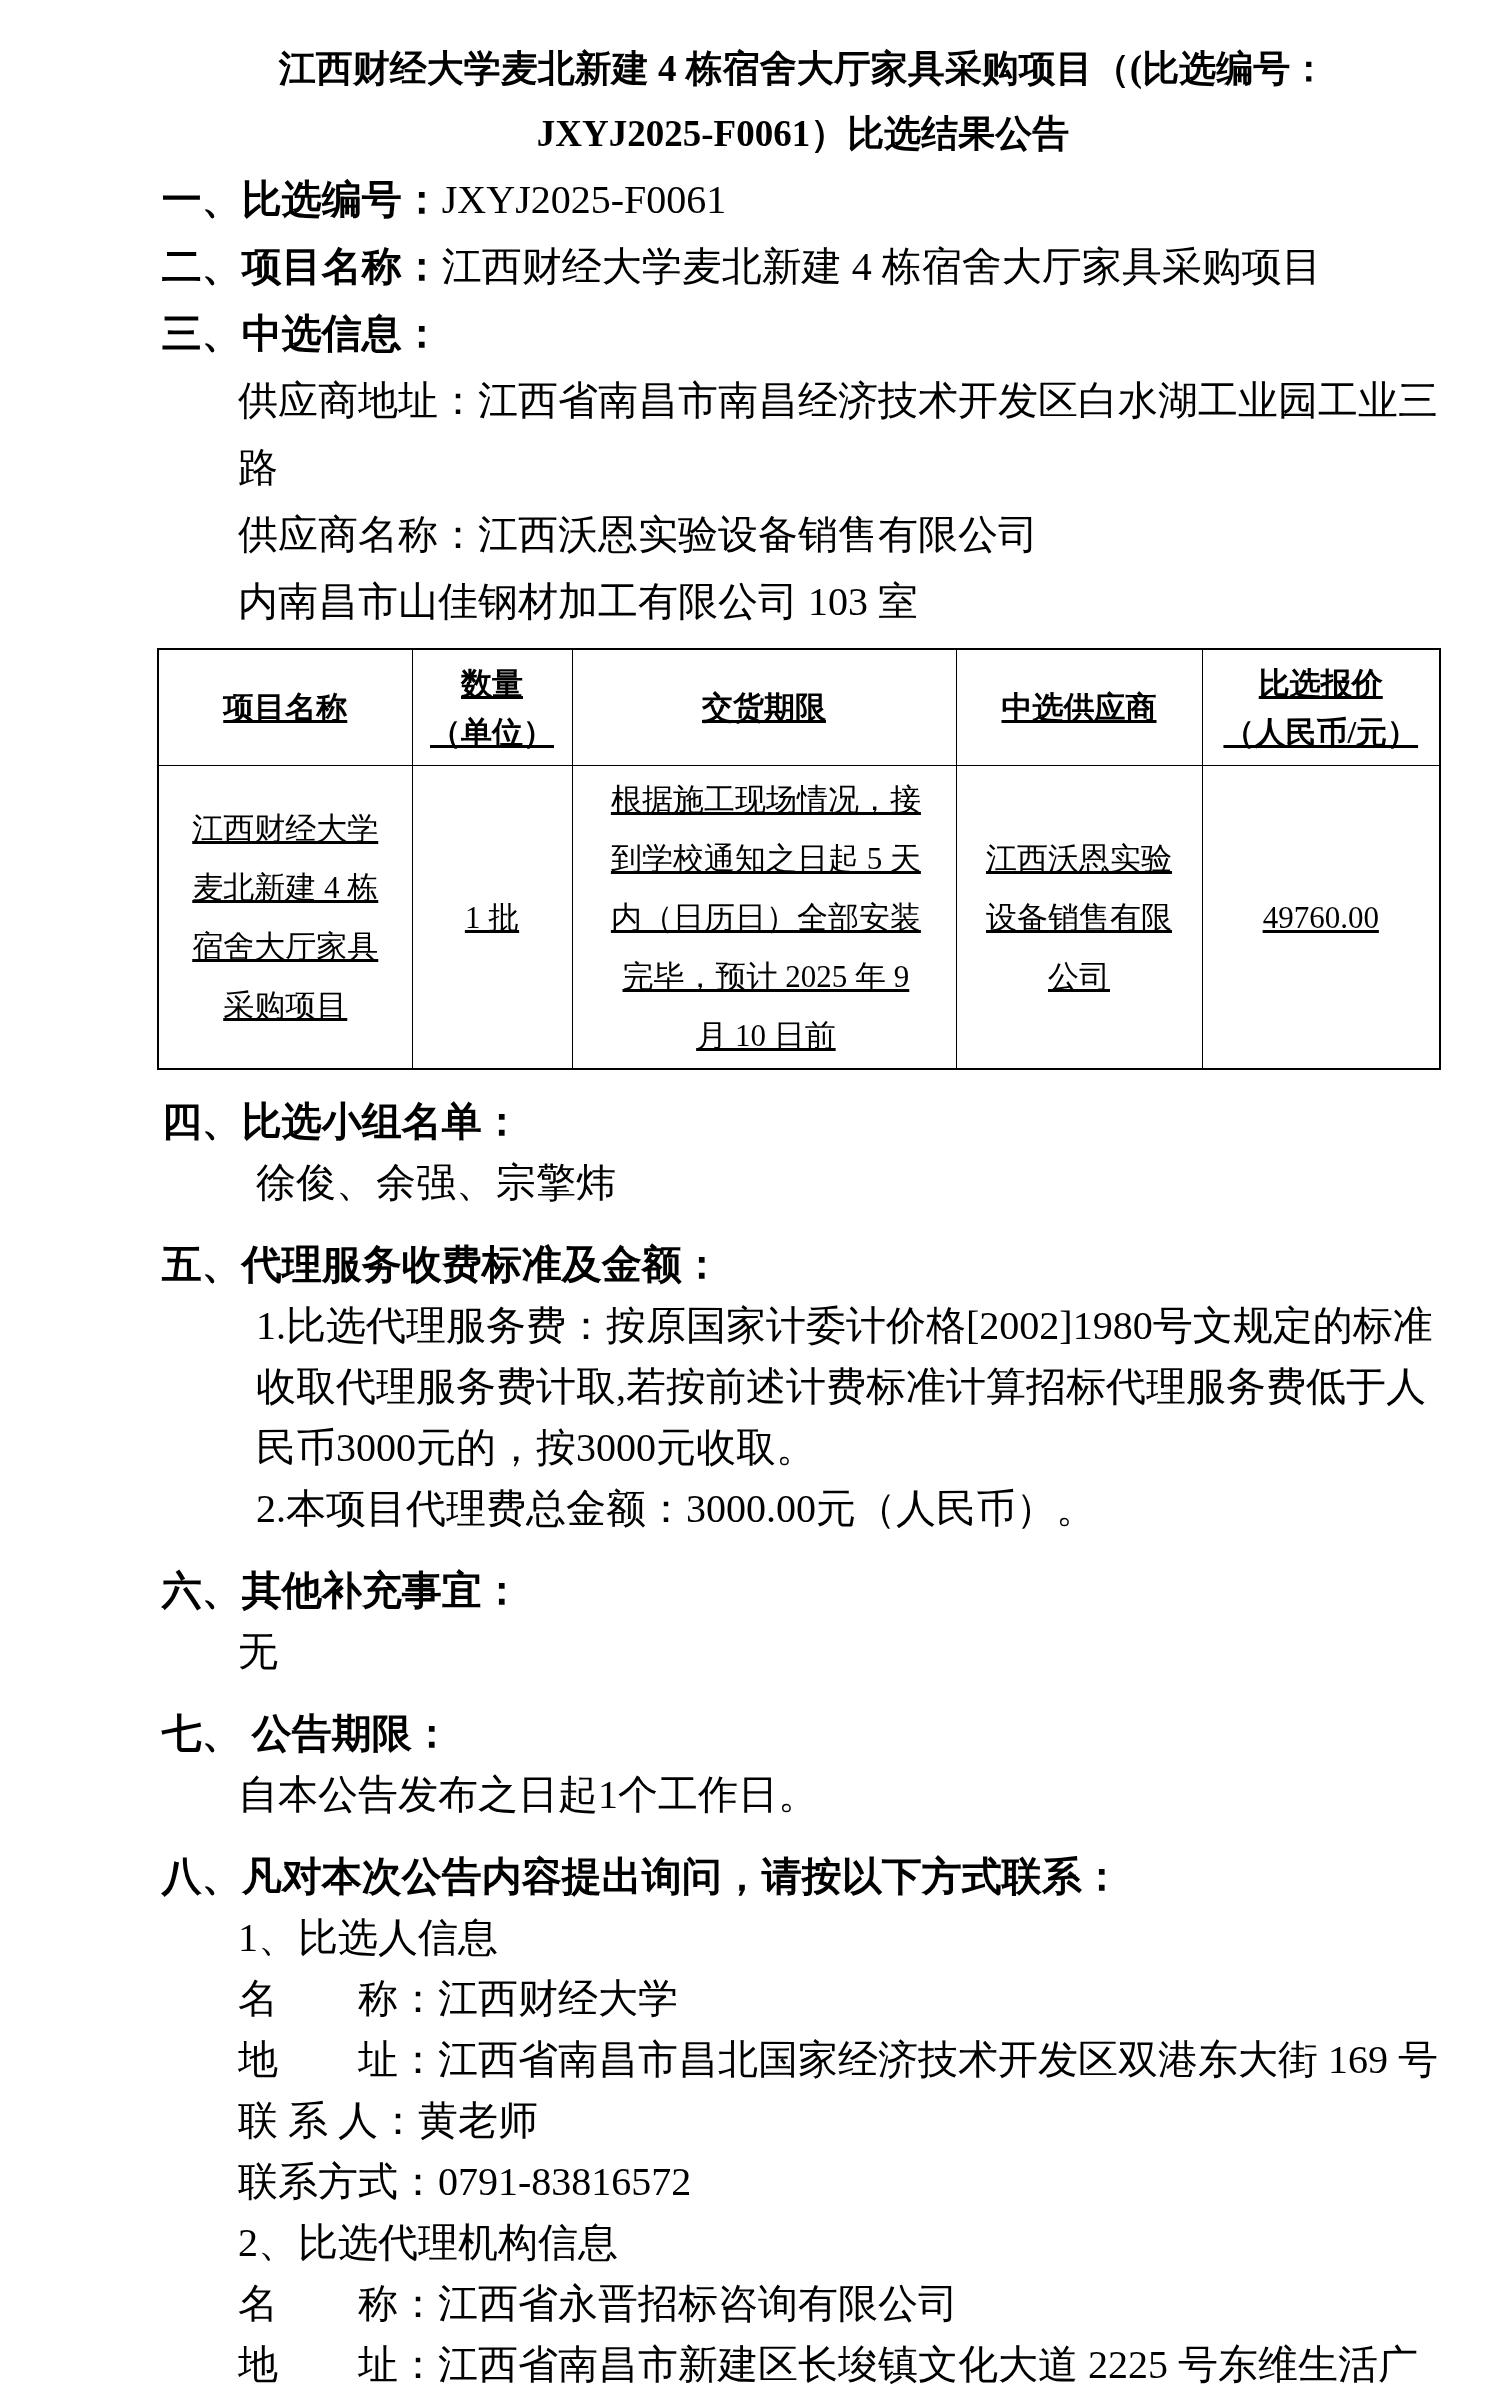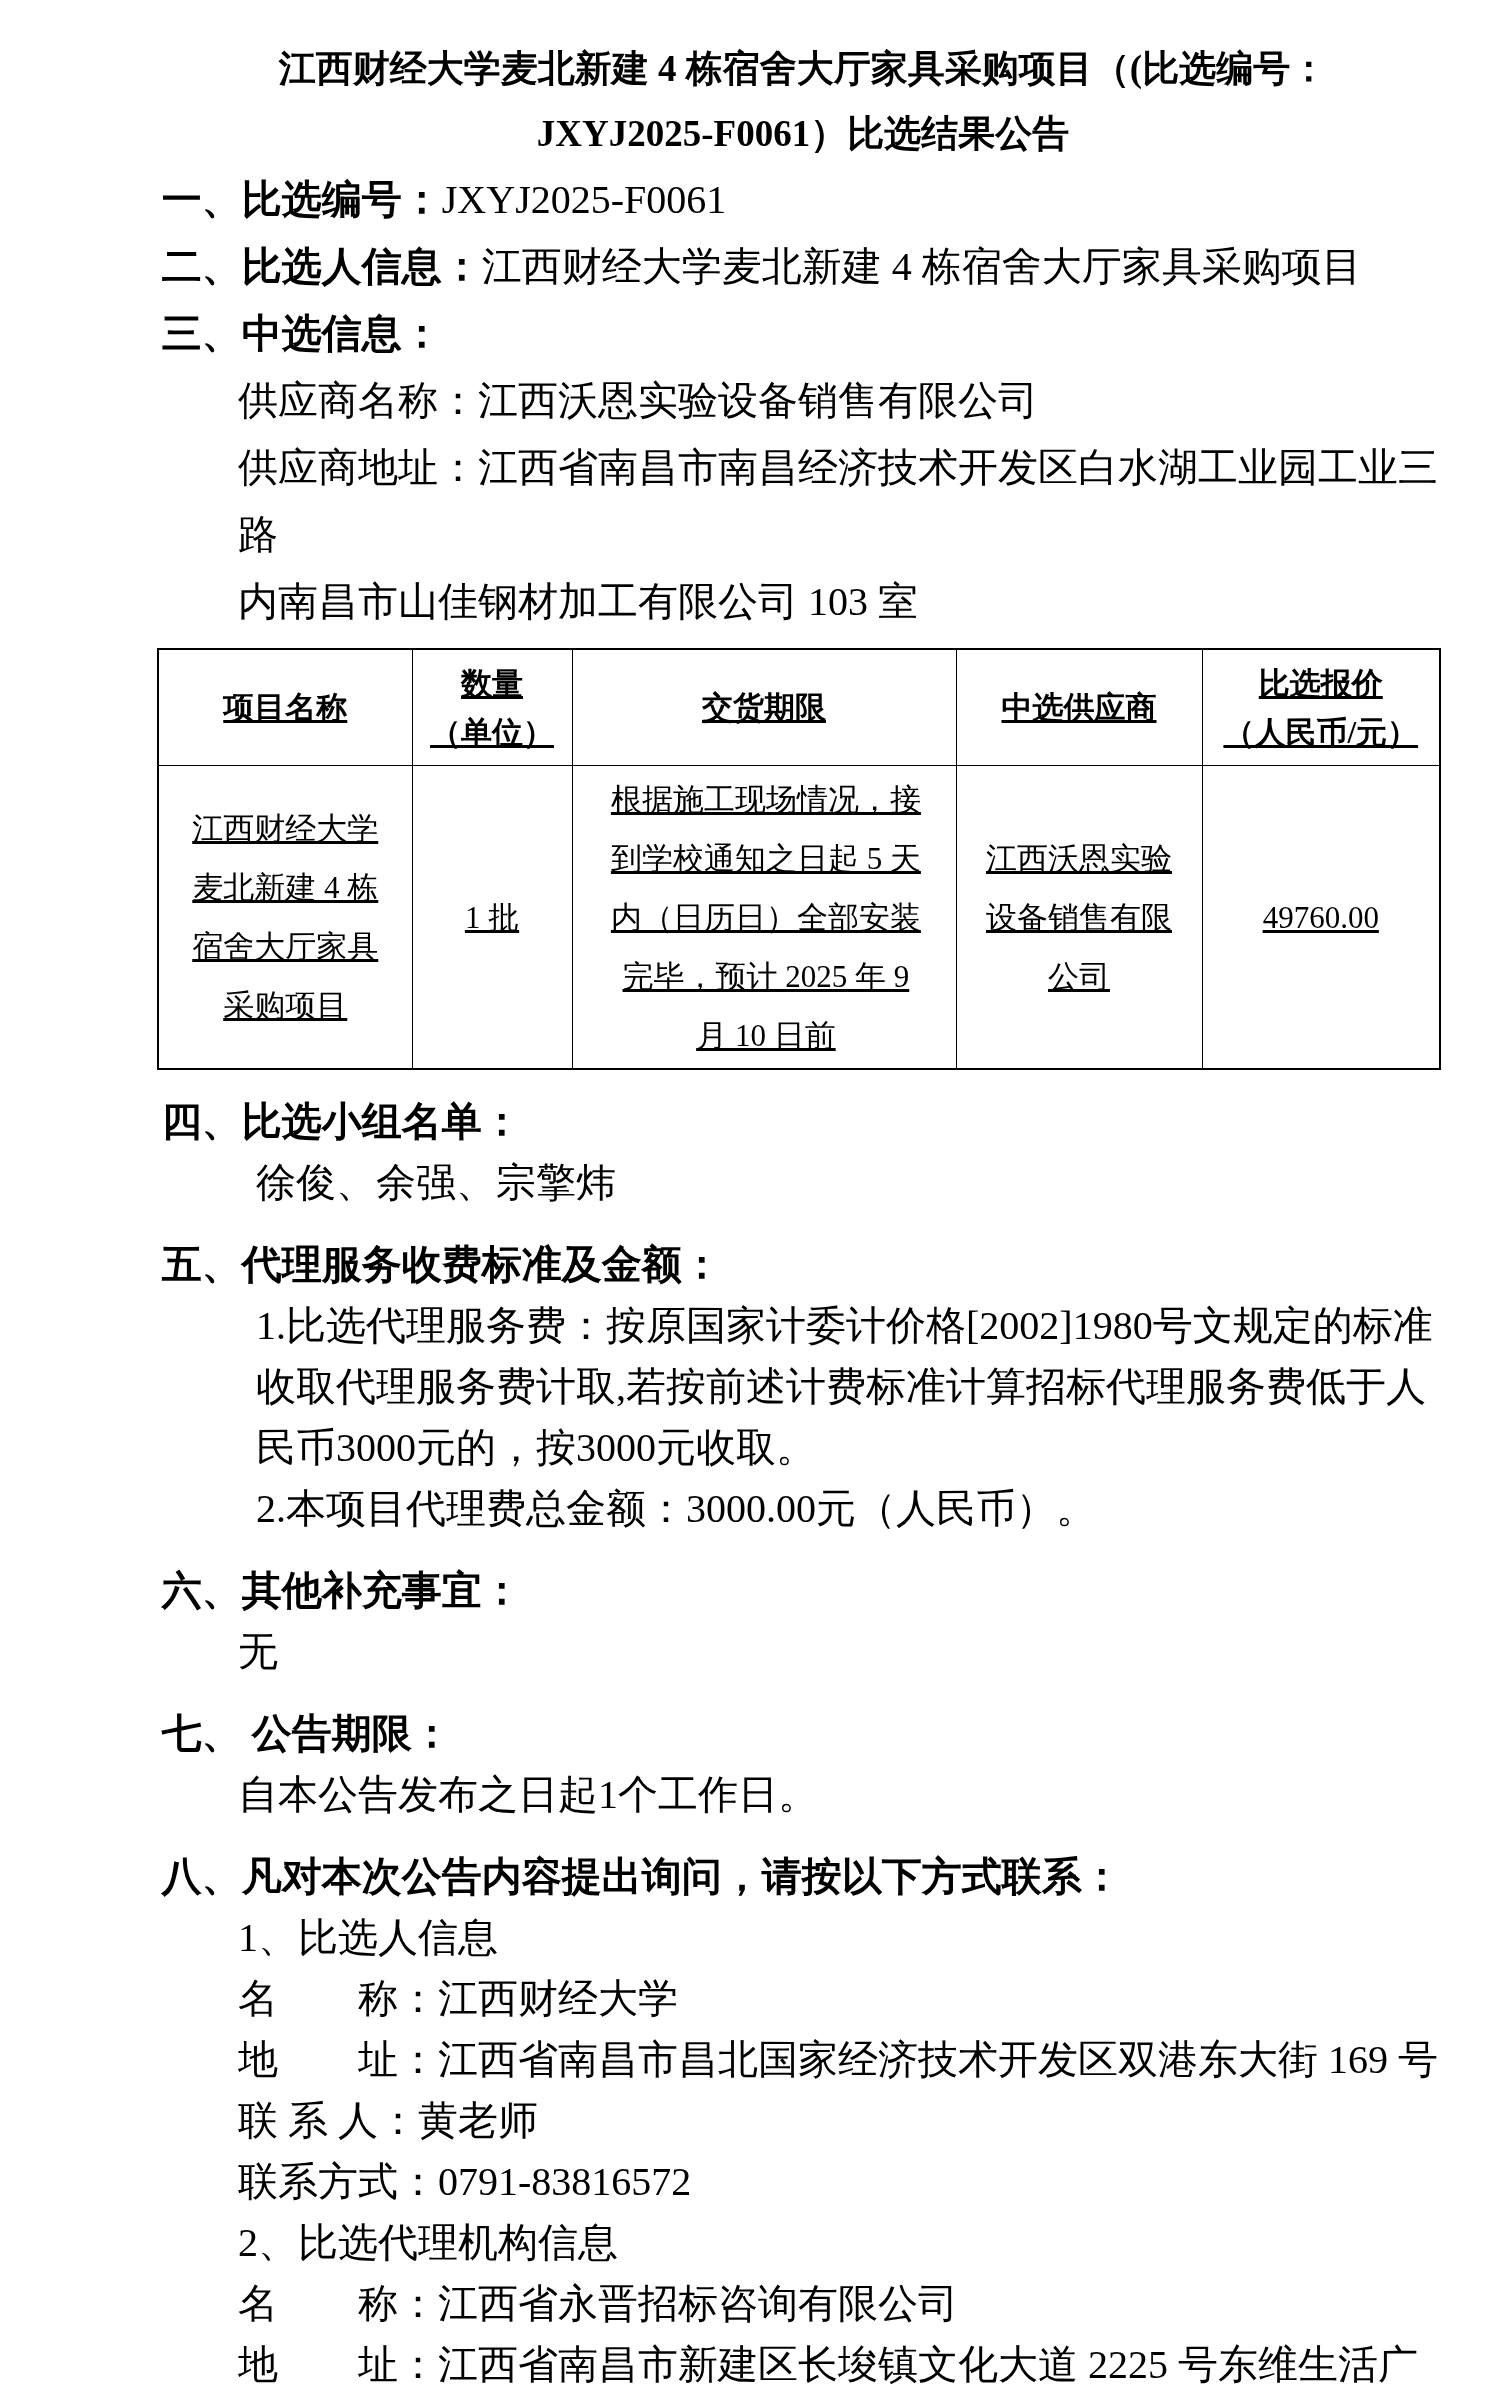--- a/index.html
+++ b/index.html
@@ -59,25 +59,25 @@
 </head>
 <body>
 
 <div class="doc">
 
   <div class="title-line">江西财经大学麦北新建 4 栋宿舍大厅家具采购项目（(比选编号：</div>
   <div class="title-line">JXYJ2025-F0061）比选结果公告</div>
 
   <p class="sec"><span>一、比选编号：</span><span class="val">JXYJ2025-F0061</span></p>
 
-  <p class="sec"><span>二、比选人信息：</span><span class="val">江西财经大学麦北新建 4 栋宿舍大厅家具采购项目</span></p>
+  <p class="sec"><span>二、项目名称：</span><span class="val">江西财经大学麦北新建 4 栋宿舍大厅家具采购项目</span></p>
 
   <p class="sec">三、中选信息：</p>
+  <p class="sub">供应商地址：江西省南昌市南昌经济技术开发区白水湖工业园工业三路</p>
   <p class="sub">供应商名称：江西沃恩实验设备销售有限公司</p>
-  <p class="sub">供应商地址：江西省南昌市南昌经济技术开发区白水湖工业园工业三路</p>
   <p class="sub">内南昌市山佳钢材加工有限公司 103 室</p>
 
   <table class="result-table">
     <colgroup>
       <col style="width:254px">
       <col style="width:160px">
       <col style="width:384px">
       <col style="width:246px">
       <col style="width:238px">
     </colgroup>

